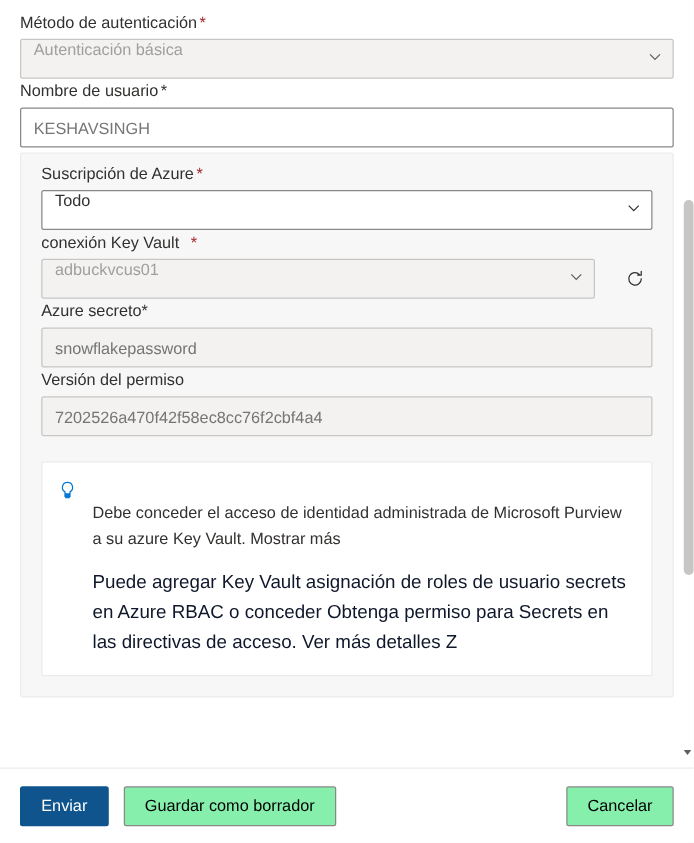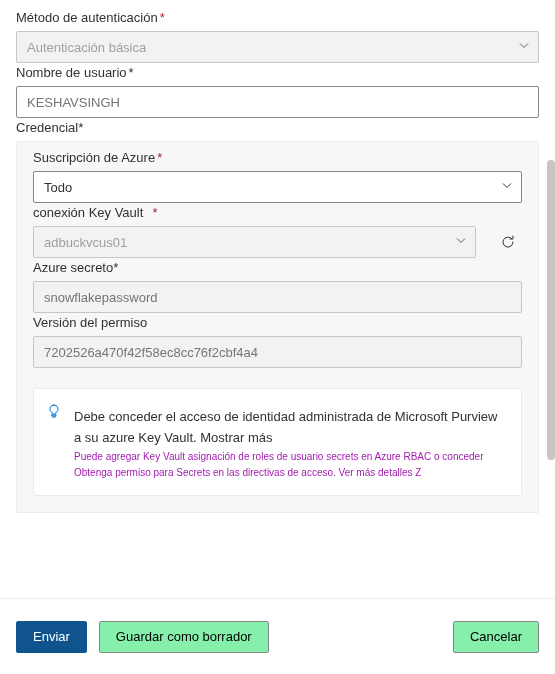--- a/index.html
+++ b/index.html
@@ -32,21 +32,20 @@
       width: 100%;
       height: 32px;
       border: 1px solid #8a8886;
       border-radius: 2px;
       background: #fff;
       padding: 0 30px 0 10px;
       font-size: 13px;
       color: #323130;
       position: relative;
       display: flex;
-      align-items: center;
     }
     .select-box.readonly, .text-input.readonly {
       background: #f3f2f1;
       color: #a19f9d;
       border-color: #c8c6c4;
     }
     .text-input input {
       border: none;
       outline: none;
       width: 100%;
@@ -75,40 +74,40 @@
       width: 28px; height: 28px;
       display: flex; align-items: center; justify-content: center;
       cursor: pointer;
       border-radius: 2px;
     }
     .info-box {
       background: #fff;
       border: 1px solid #edebe9;
       border-radius: 2px;
       margin-top: 20px;
-      padding: 18px 16px 14px 40px;
+      padding: 30px 16px 14px 40px;
       position: relative;
       font-size: 13px;
       line-height: 1.6;
       color: #323130;
     }
     .info-box .bulb {
       position: absolute;
       left: 12px; top: 14px;
       color: #0078d4;
     }
     .info-box .line2 {
-      color: #a21caf;
-      margin-top: 0;
-      font-size: 10px;
+      color: #0f172a;
+      margin-top: 12px;
+      font-size: 15px;
     }
     .footer {
       position: absolute;
       left: 0; right: 0; bottom: 0;
-      height: 76px;
+      height: 60px;
       border-top: 1px solid #edebe9;
       display: flex;
       align-items: center;
       padding: 0 16px;
       gap: 12px;
       background: #fff;
     }
     .btn {
       height: 32px;
       padding: 0 16px;
@@ -155,23 +154,20 @@
     </span>
   </div>
 
   <label class="field-label">
     <span>Nombre de usuario</span><span class="req" style="color:#323130">*</span>
   </label>
   <div class="text-input">
     <input type="text" placeholder="KESHAVSINGH" style="">
   </div>
 
-  <label class="field-label">
-    <span>Credencial</span><span style="color:#323130">*</span>
-  </label>
 
   <div class="credential-panel">
 
     <label class="field-label">
       <span>Suscripción de Azure</span><span class="req">*</span>
     </label>
     <div class="select-box">
       <span>Todo</span>
       <span class="chevron">
         <svg width="12" height="12" viewBox="0 0 12 12">

